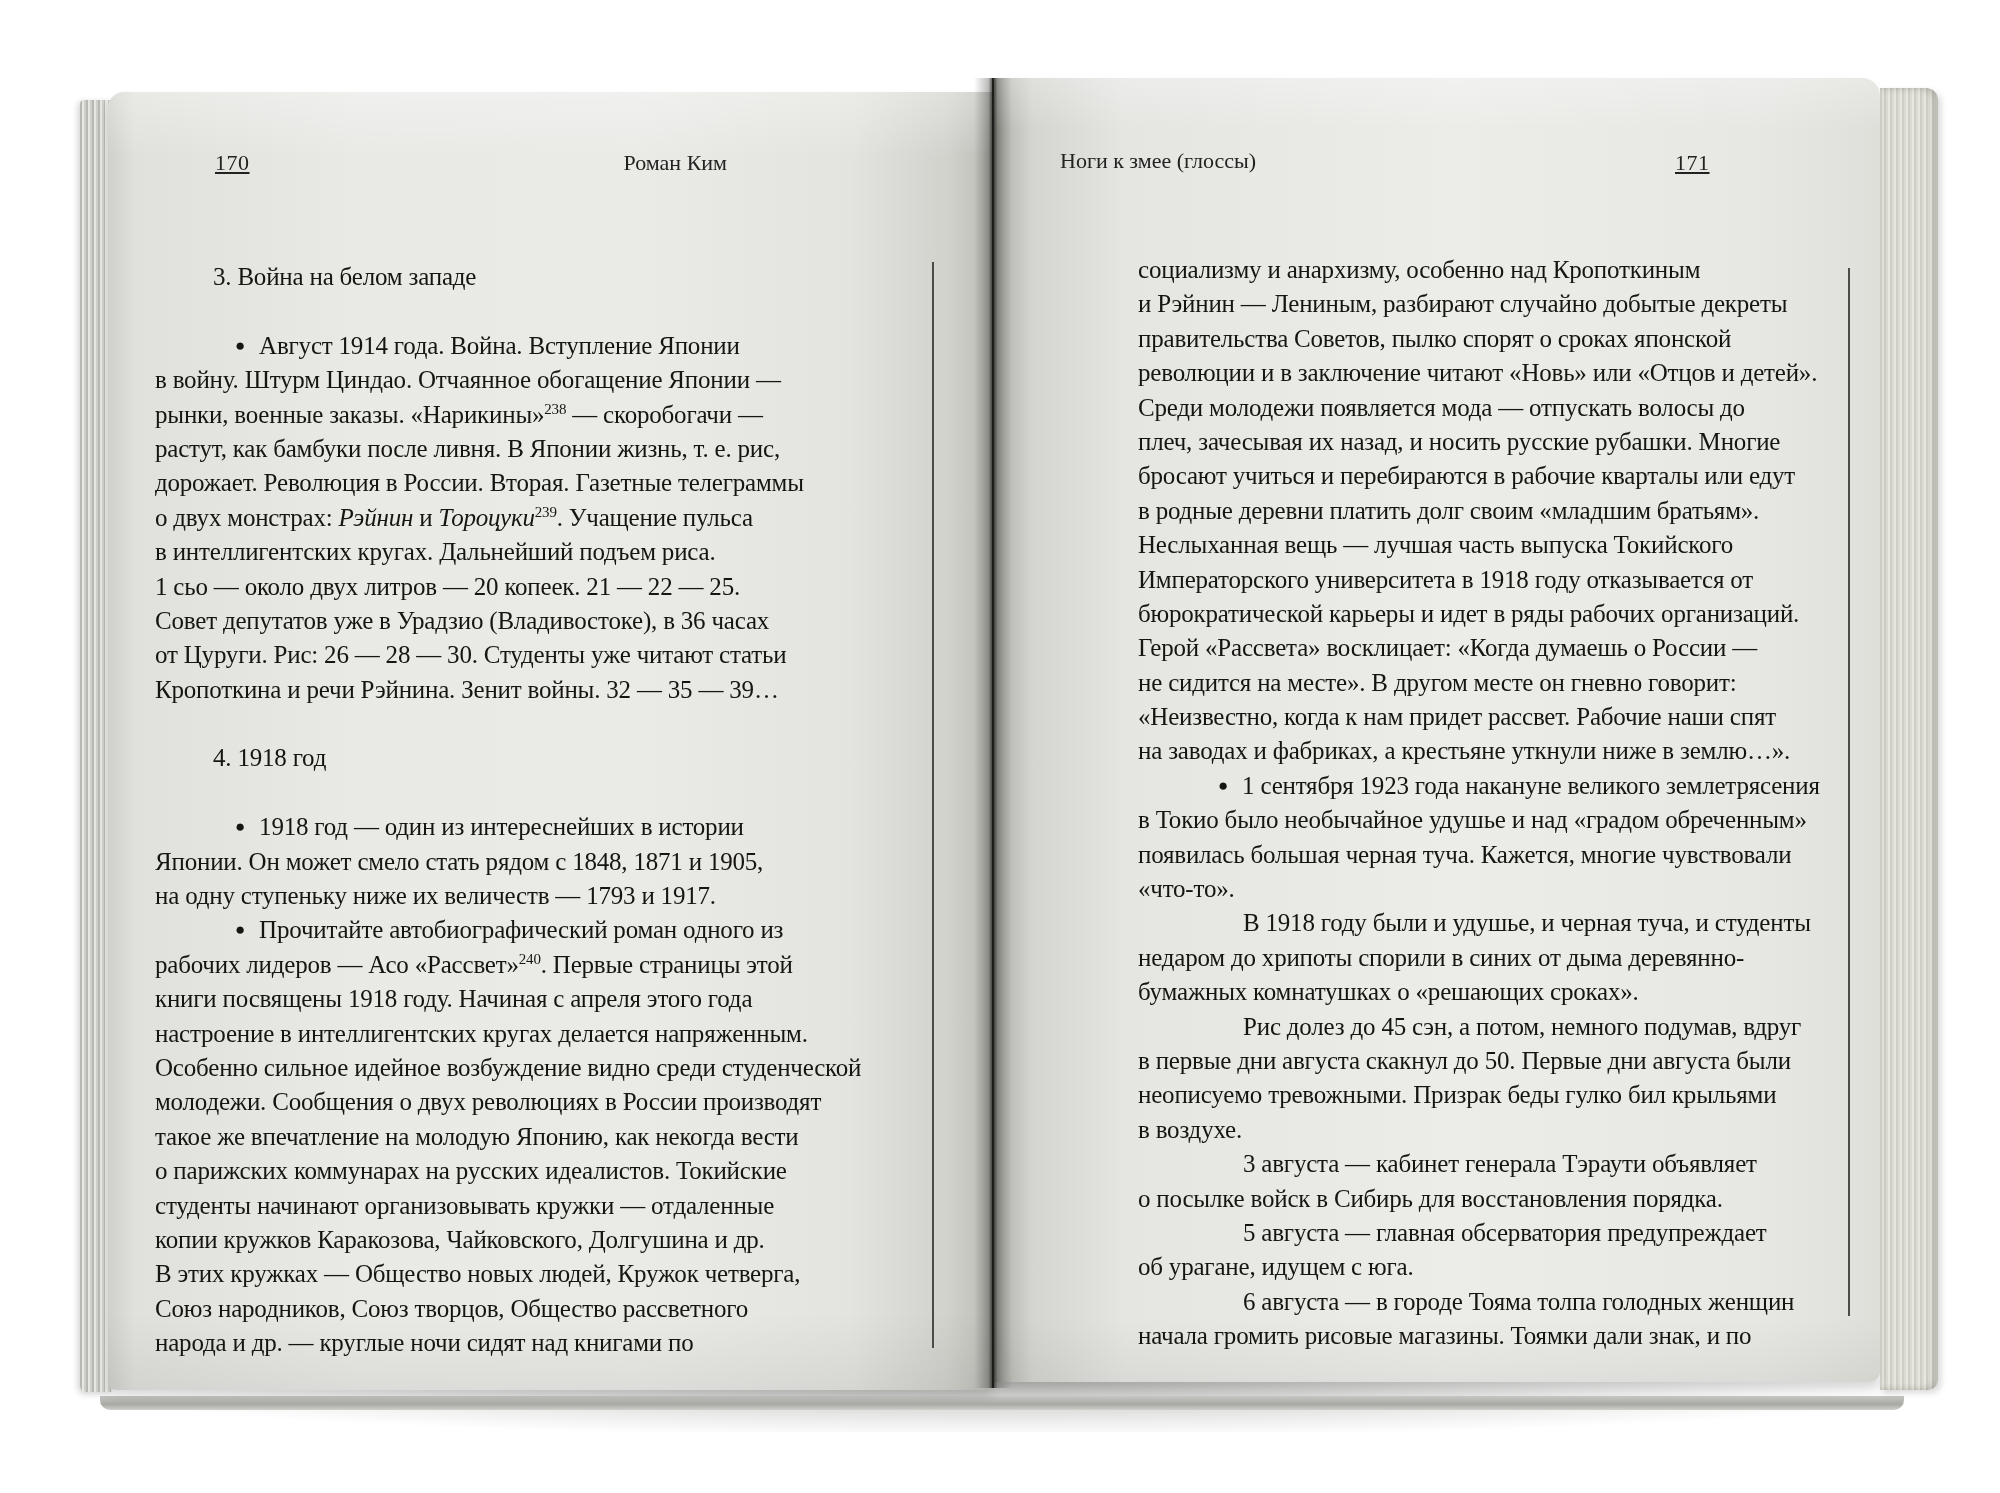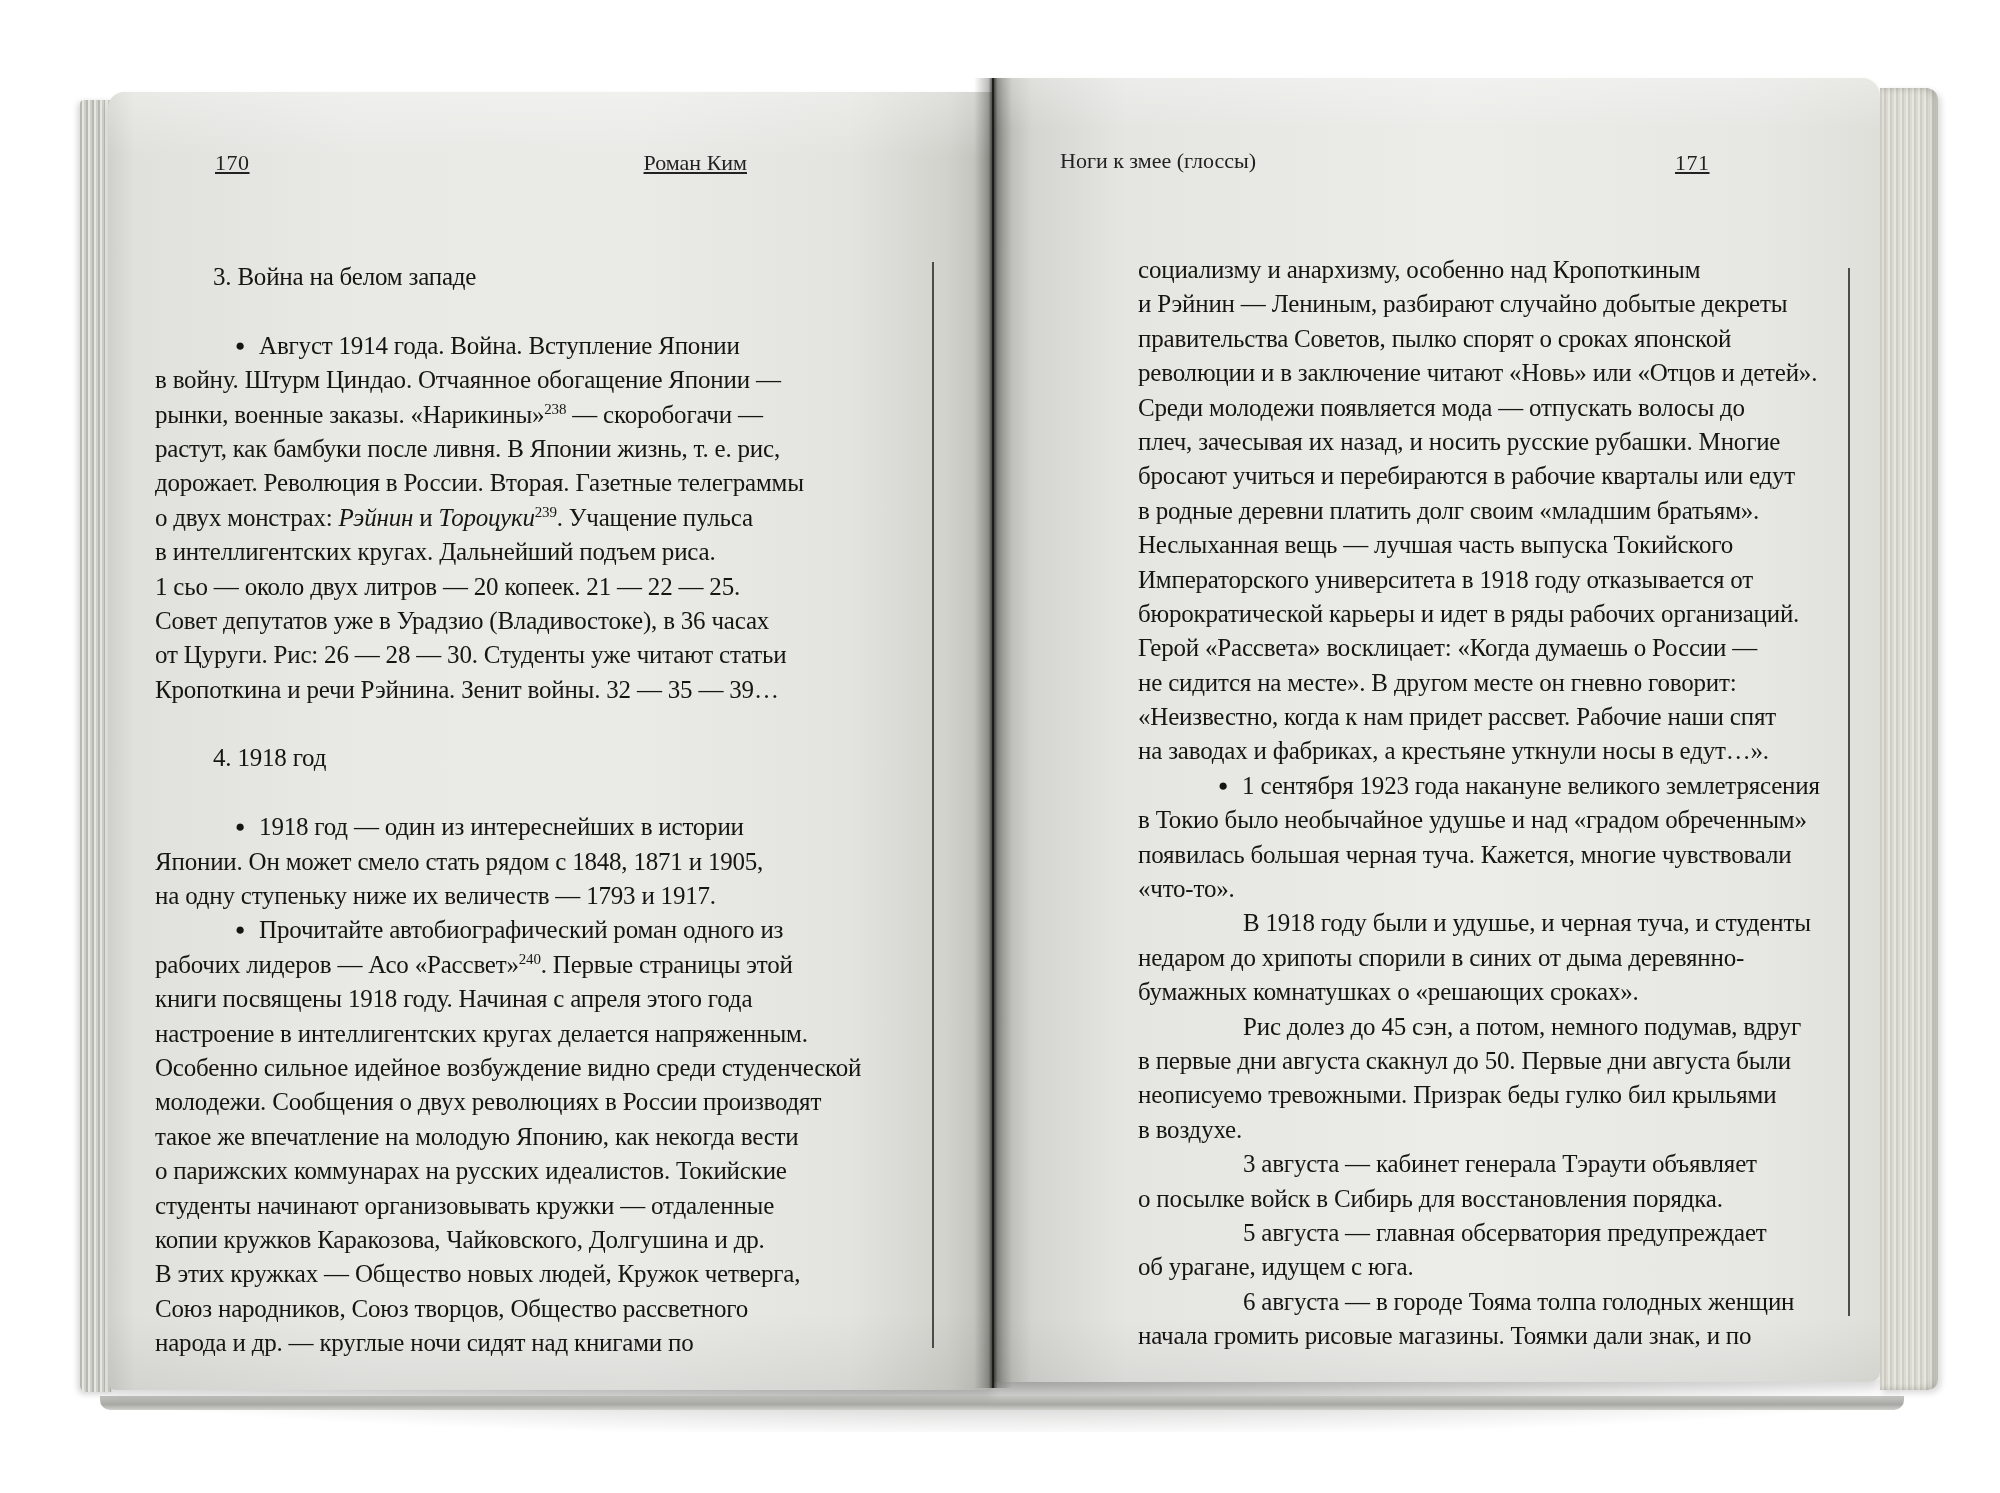--- a/index.html
+++ b/index.html
@@ -38,21 +38,21 @@
 
   
   .gutter{position:absolute;left:894px;top:6px;width:38px;height:1310px;pointer-events:none;
     background:linear-gradient(to right,rgba(35,35,31,0) 0,rgba(35,35,31,.30) 38%,rgba(22,22,19,.78) 50%,rgba(35,35,31,.28) 62%,rgba(35,35,31,0) 100%);}
   .gutter::after{content:"";position:absolute;left:18px;top:0;bottom:0;width:2px;background:rgba(25,24,21,.85);}
 
   
   .folio{position:absolute;font-size:22px;letter-spacing:.5px;color:#232220;text-decoration:underline;}
   .rhead{position:absolute;font-size:22px;color:#232220;white-space:nowrap;}
   .folio-left{left:107px;top:58px;}
-  .rhead-left{right:245px;top:58px;text-decoration:underline;}
+  .rhead-left{right:265px;top:58px;}
   .rhead-right{left:68px;top:70px;}
   .folio-right{left:683px;top:72px;}
 
   
   .text-block{position:absolute;font-size:25px;letter-spacing:-.2px;color:#161512;}
   .tb-left{left:47px;top:168px;right:20px;}
   .tb-right{left:146px;top:175px;right:10px;}
   .tline{height:34.4px;line-height:34.4px;white-space:nowrap;}
   .tline.h{padding-left:58px;}
   .tline.bullet{padding-left:80px;}
@@ -126,21 +126,21 @@
           <div class="tline"><span>Среди молодежи появляется мода — отпускать волосы до</span></div>
           <div class="tline"><span>плеч, зачесывая их назад, и носить русские рубашки. Многие</span></div>
           <div class="tline"><span>бросают учиться и перебираются в рабочие кварталы или едут</span></div>
           <div class="tline"><span>в родные деревни платить долг своим «младшим братьям».</span></div>
           <div class="tline"><span>Неслыханная вещь — лучшая часть выпуска Токийского</span></div>
           <div class="tline"><span>Императорского университета в 1918 году отказывается от</span></div>
           <div class="tline"><span>бюрократической карьеры и идет в ряды рабочих организаций.</span></div>
           <div class="tline"><span>Герой «Рассвета» восклицает: «Когда думаешь о России —</span></div>
           <div class="tline"><span>не сидится на месте». В другом месте он гневно говорит:</span></div>
           <div class="tline"><span>«Неизвестно, когда к нам придет рассвет. Рабочие наши спят</span></div>
-          <div class="tline"><span>на заводах и фабриках, а крестьяне уткнули носы в едут…».</span></div>
+          <div class="tline"><span>на заводах и фабриках, а крестьяне уткнули ниже в землю…».</span></div>
           <div class="tline bullet"><span class="bull">●</span><span>1 сентября 1923 года накануне великого землетрясения</span></div>
           <div class="tline"><span>в Токио было необычайное удушье и над «градом обреченным»</span></div>
           <div class="tline"><span>появилась большая черная туча. Кажется, многие чувствовали</span></div>
           <div class="tline"><span>«что-то».</span></div>
           <div class="tline ind"><span>В 1918 году были и удушье, и черная туча, и студенты</span></div>
           <div class="tline"><span>недаром до хрипоты спорили в синих от дыма деревянно-</span></div>
           <div class="tline"><span>бумажных комнатушках о «решающих сроках».</span></div>
           <div class="tline ind"><span>Рис долез до 45 сэн, а потом, немного подумав, вдруг</span></div>
           <div class="tline"><span>в первые дни августа скакнул до 50. Первые дни августа были</span></div>
           <div class="tline"><span>неописуемо тревожными. Призрак беды гулко бил крыльями</span></div>

